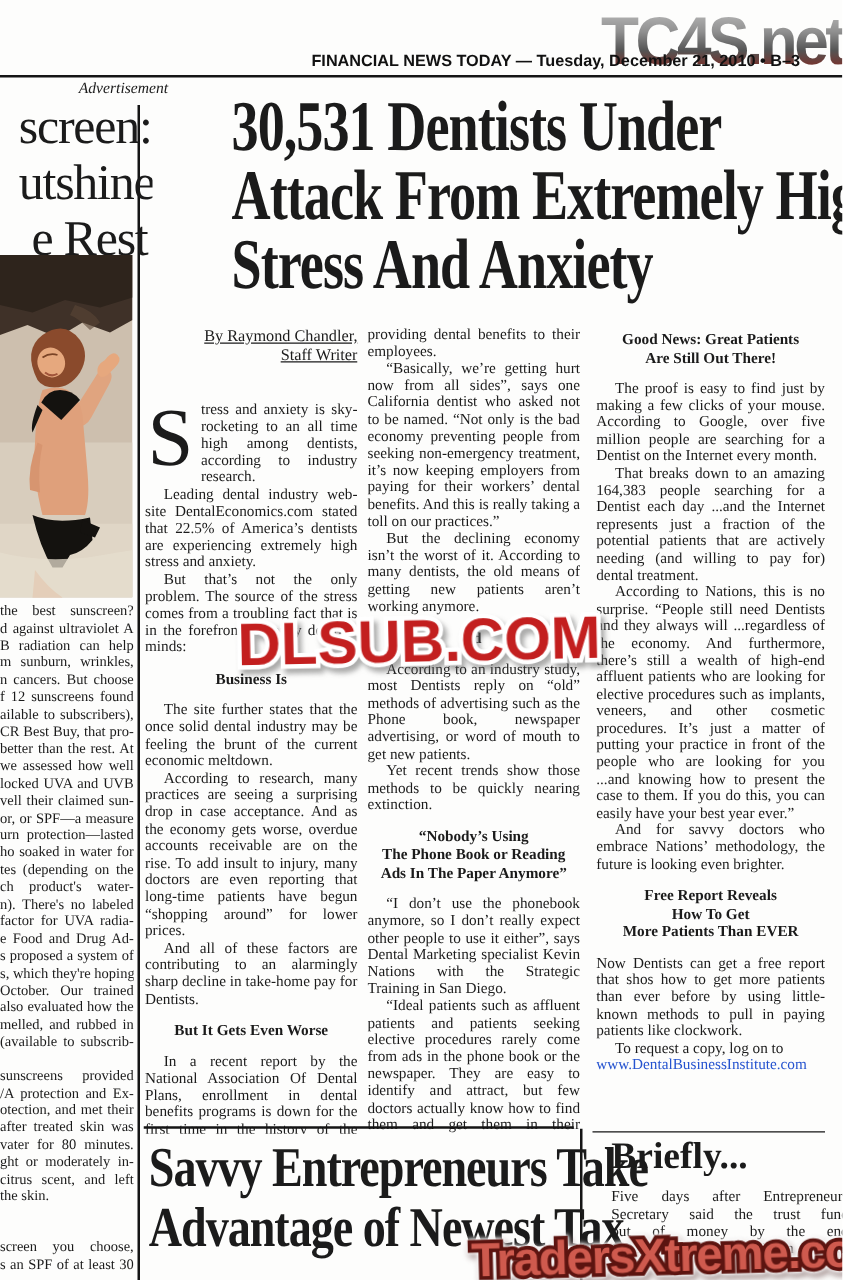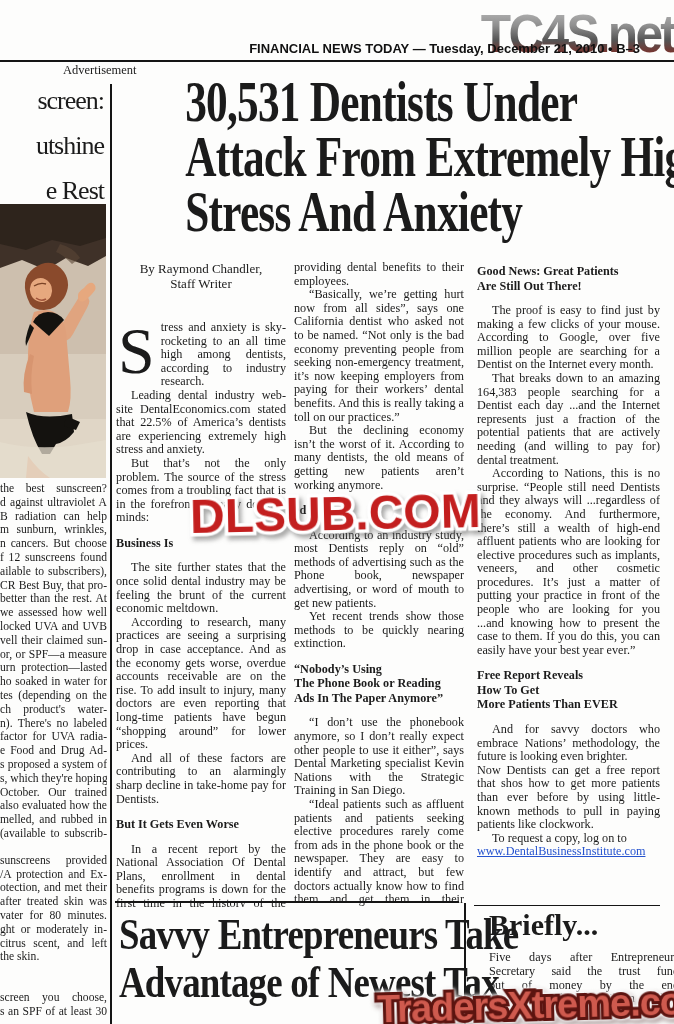--- a/index.html
+++ b/index.html
@@ -3,21 +3,21 @@
 <meta charset="utf-8">
 <style>
   html,body{margin:0;padding:0;background:#ffffff;}
   .page{position:relative;width:674px;height:1024px;background:#fdfdfc;overflow:hidden;
         font-family:"Liberation Serif",serif;color:#1b1b1b;}
 
   
   .masthead{position:absolute;top:41px;right:34px;z-index:7;
             font-family:"Liberation Sans",sans-serif;font-weight:bold;font-size:13px;color:#111;}
   .rule-top{position:absolute;left:0;top:60px;width:674px;height:2px;background:#151515;}
-  .ad-label{position:absolute;top:63px;left:63px;font-size:12.5px;}
+  .ad-label{position:absolute;top:63px;left:63px;font-size:12.5px;font-style:italic;}
 
   
   .wm-tc4s{position:absolute;top:2px;right:0;z-index:6;
            font-family:"Liberation Sans",sans-serif;font-weight:bold;font-size:54px;letter-spacing:-3px;
            transform:scaleX(.92);transform-origin:100% 0;
            background:linear-gradient(180deg,#bcbcbc 8%,#8f8f8f 38%,#545454 62%,#7e2d26 86%,#93392c 100%);
            -webkit-background-clip:text;background-clip:text;color:transparent;}
   .wm-dlsub{position:absolute;left:190px;top:486px;z-index:9;
             font-family:"Liberation Sans",sans-serif;font-weight:900;font-size:48px;
             color:#c31f1f;transform:rotate(-1.2deg);
@@ -26,44 +26,44 @@
             -webkit-text-stroke:7px #fff;color:#fff;}
   .wm-traders{position:absolute;left:377px;top:984px;z-index:9;
             font-family:"Liberation Sans",sans-serif;font-weight:900;font-size:38px;letter-spacing:-1px;
             color:#cf5a4e;transform:rotate(-1.5deg);white-space:nowrap;
             filter:drop-shadow(0 0 2px #fff) drop-shadow(0 0 1px #fff) drop-shadow(2px 3px 2px rgba(60,20,20,.45));}
   .wm-traders::before{content:attr(data-text);position:absolute;left:0;top:0;z-index:-1;
             -webkit-text-stroke:6px #5c1410;color:#5c1410;}
 
   
   .vrule-left{position:absolute;left:110px;top:84px;width:2px;height:940px;background:#151515;}
-  .sun-headline{position:absolute;top:78px;left:1px;width:107px;font-size:26px;line-height:45px;letter-spacing:-1px;}
+  .sun-headline{position:absolute;top:78px;left:15px;width:107px;font-size:40px;line-height:45px;letter-spacing:-1px;}
   .sun-headline .ln{text-align:right;padding-right:4px;white-space:nowrap;overflow:hidden;}
   .sun-photo{position:absolute;top:204px;left:0;}
   .sun-body{position:absolute;top:482px;left:0;width:107px;font-size:11.6px;line-height:13.8px;}
   .sun-body .ln{white-space:nowrap;overflow:hidden;}
   .jl{text-align:justify;text-align-last:justify;}
   .gap-sm{height:13px;} .gap-lg{height:27px;}
 
   
   .main-headline{position:absolute;left:112px;top:74px;width:610px;text-align:left;
                  font-weight:bold;font-size:57px;line-height:55px;letter-spacing:-1px;}
   .main-headline .ln{transform:scaleX(.76);transform-origin:50% 50%;white-space:nowrap;}
   .col{position:absolute;top:261px;height:646px;overflow:hidden;text-align:justify;
        font-size:12.2px;line-height:13.6px;}
   .col1{left:116px;width:170px;} .col2{left:294px;width:170px;} .col3{left:477px;width:183px;}
   .blk-para{text-indent:15px;}
   .blk-cont{text-indent:0;}
-  .blk-byline{font-size:13px;line-height:15px;text-align:center;}
+  .blk-byline{font-size:13px;line-height:15px;text-align:right;text-decoration:underline;}
   .blk-spacer{height:30px;}
-  .blk-subhead{font-weight:bold;text-align:left;white-space:pre-line;margin:11px 0;line-height:14.5px;text-indent:0;}
+  .blk-subhead{font-weight:bold;text-align:center;white-space:pre-line;margin:11px 0;line-height:14.5px;text-indent:0;}
   .col .blk-subhead:first-child{margin-top:3px;}
   .blk-dropcap{text-indent:0;}
   .dropcap{float:left;font-size:66px;line-height:52px;padding:4px 6px 0 2px;font-weight:normal;}
-  .blk-link{display:block;color:#2553cf;text-decoration:underline;text-align:left;text-indent:0;cursor:pointer;}
+  .blk-link{display:block;color:#2553cf;text-align:left;text-indent:0;cursor:pointer;}
 
   
   .rule-savvy{position:absolute;left:115px;top:901px;width:344px;height:2px;background:#151515;}
   .rule-briefly{position:absolute;left:474px;top:905px;width:186px;height:1px;background:#151515;}
   .vrule-bottom{position:absolute;left:464px;top:903px;width:2px;height:121px;background:#151515;}
   .savvy-headline{position:absolute;left:119px;top:910px;width:345px;font-weight:bold;
                   font-size:45px;line-height:48px;letter-spacing:-1px;}
   .savvy-headline .ln{transform:scaleX(.82);transform-origin:0 50%;white-space:nowrap;}
   .briefly{position:absolute;left:489px;top:906px;width:190px;}
   .briefly-title{font-weight:bold;font-size:30px;line-height:34px;margin:2px 0 9px;}
@@ -190,24 +190,24 @@
 Ads In The Paper Anymore”</div>
       <div class="blk blk-para">“I don’t use the phonebook anymore, so I don’t really expect other people to use it either”, says Dental Marketing specialist Kevin Nations with the Strategic Training in San Diego.</div>
       <div class="blk blk-para">“Ideal patients such as affluent patients and patients seeking elective procedures rarely come from ads in the phone book or the newspaper. They are easy to identify and attract, but few doctors actually know how to find them and get them in their practices.”</div>
     </div>
   <div class="col col3">
       <div class="blk blk-subhead">Good News: Great Patients
 Are Still Out There!</div>
       <div class="blk blk-para">The proof is easy to find just by making a few clicks of your mouse. According to Google, over five million people are searching for a Dentist on the Internet every month.</div>
       <div class="blk blk-para">That breaks down to an amazing 164,383 people searching for a Dentist each day ...and the Internet represents just a fraction of the potential patients that are actively needing (and willing to pay for) dental treatment.</div>
       <div class="blk blk-para">According to Nations, this is no surprise. “People still need Dentists and they always will ...regardless of the economy. And furthermore, there’s still a wealth of high-end affluent patients who are looking for elective procedures such as implants, veneers, and other cosmetic procedures. It’s just a matter of putting your practice in front of the people who are looking for you ...and knowing how to present the case to them. If you do this, you can easily have your best year ever.”</div>
+      <div class="blk blk-para">And for savvy doctors who embrace Nations’ methodology, the future is looking even brighter.</div>
       <div class="blk blk-subhead">Free Report Reveals
 How To Get
 More Patients Than EVER</div>
-      <div class="blk blk-para">And for savvy doctors who embrace Nations’ methodology, the future is looking even brighter.</div>
       <div class="blk blk-cont">Now Dentists can get a free report that shos how to get more patients than ever before by using little-known methods to pull in paying patients like clockwork.</div>
       <div class="blk blk-para">To request a copy, log on to</div>
       <a class="blk blk-link">www.DentalBusinessInstitute.com</a>
     </div>
 
   <div class="wm-dlsub" data-text="DLSUB.COM">DLSUB.COM</div>
 
   <div class="rule-savvy"></div>
   <div class="rule-briefly"></div>
   <div class="vrule-bottom"></div>

